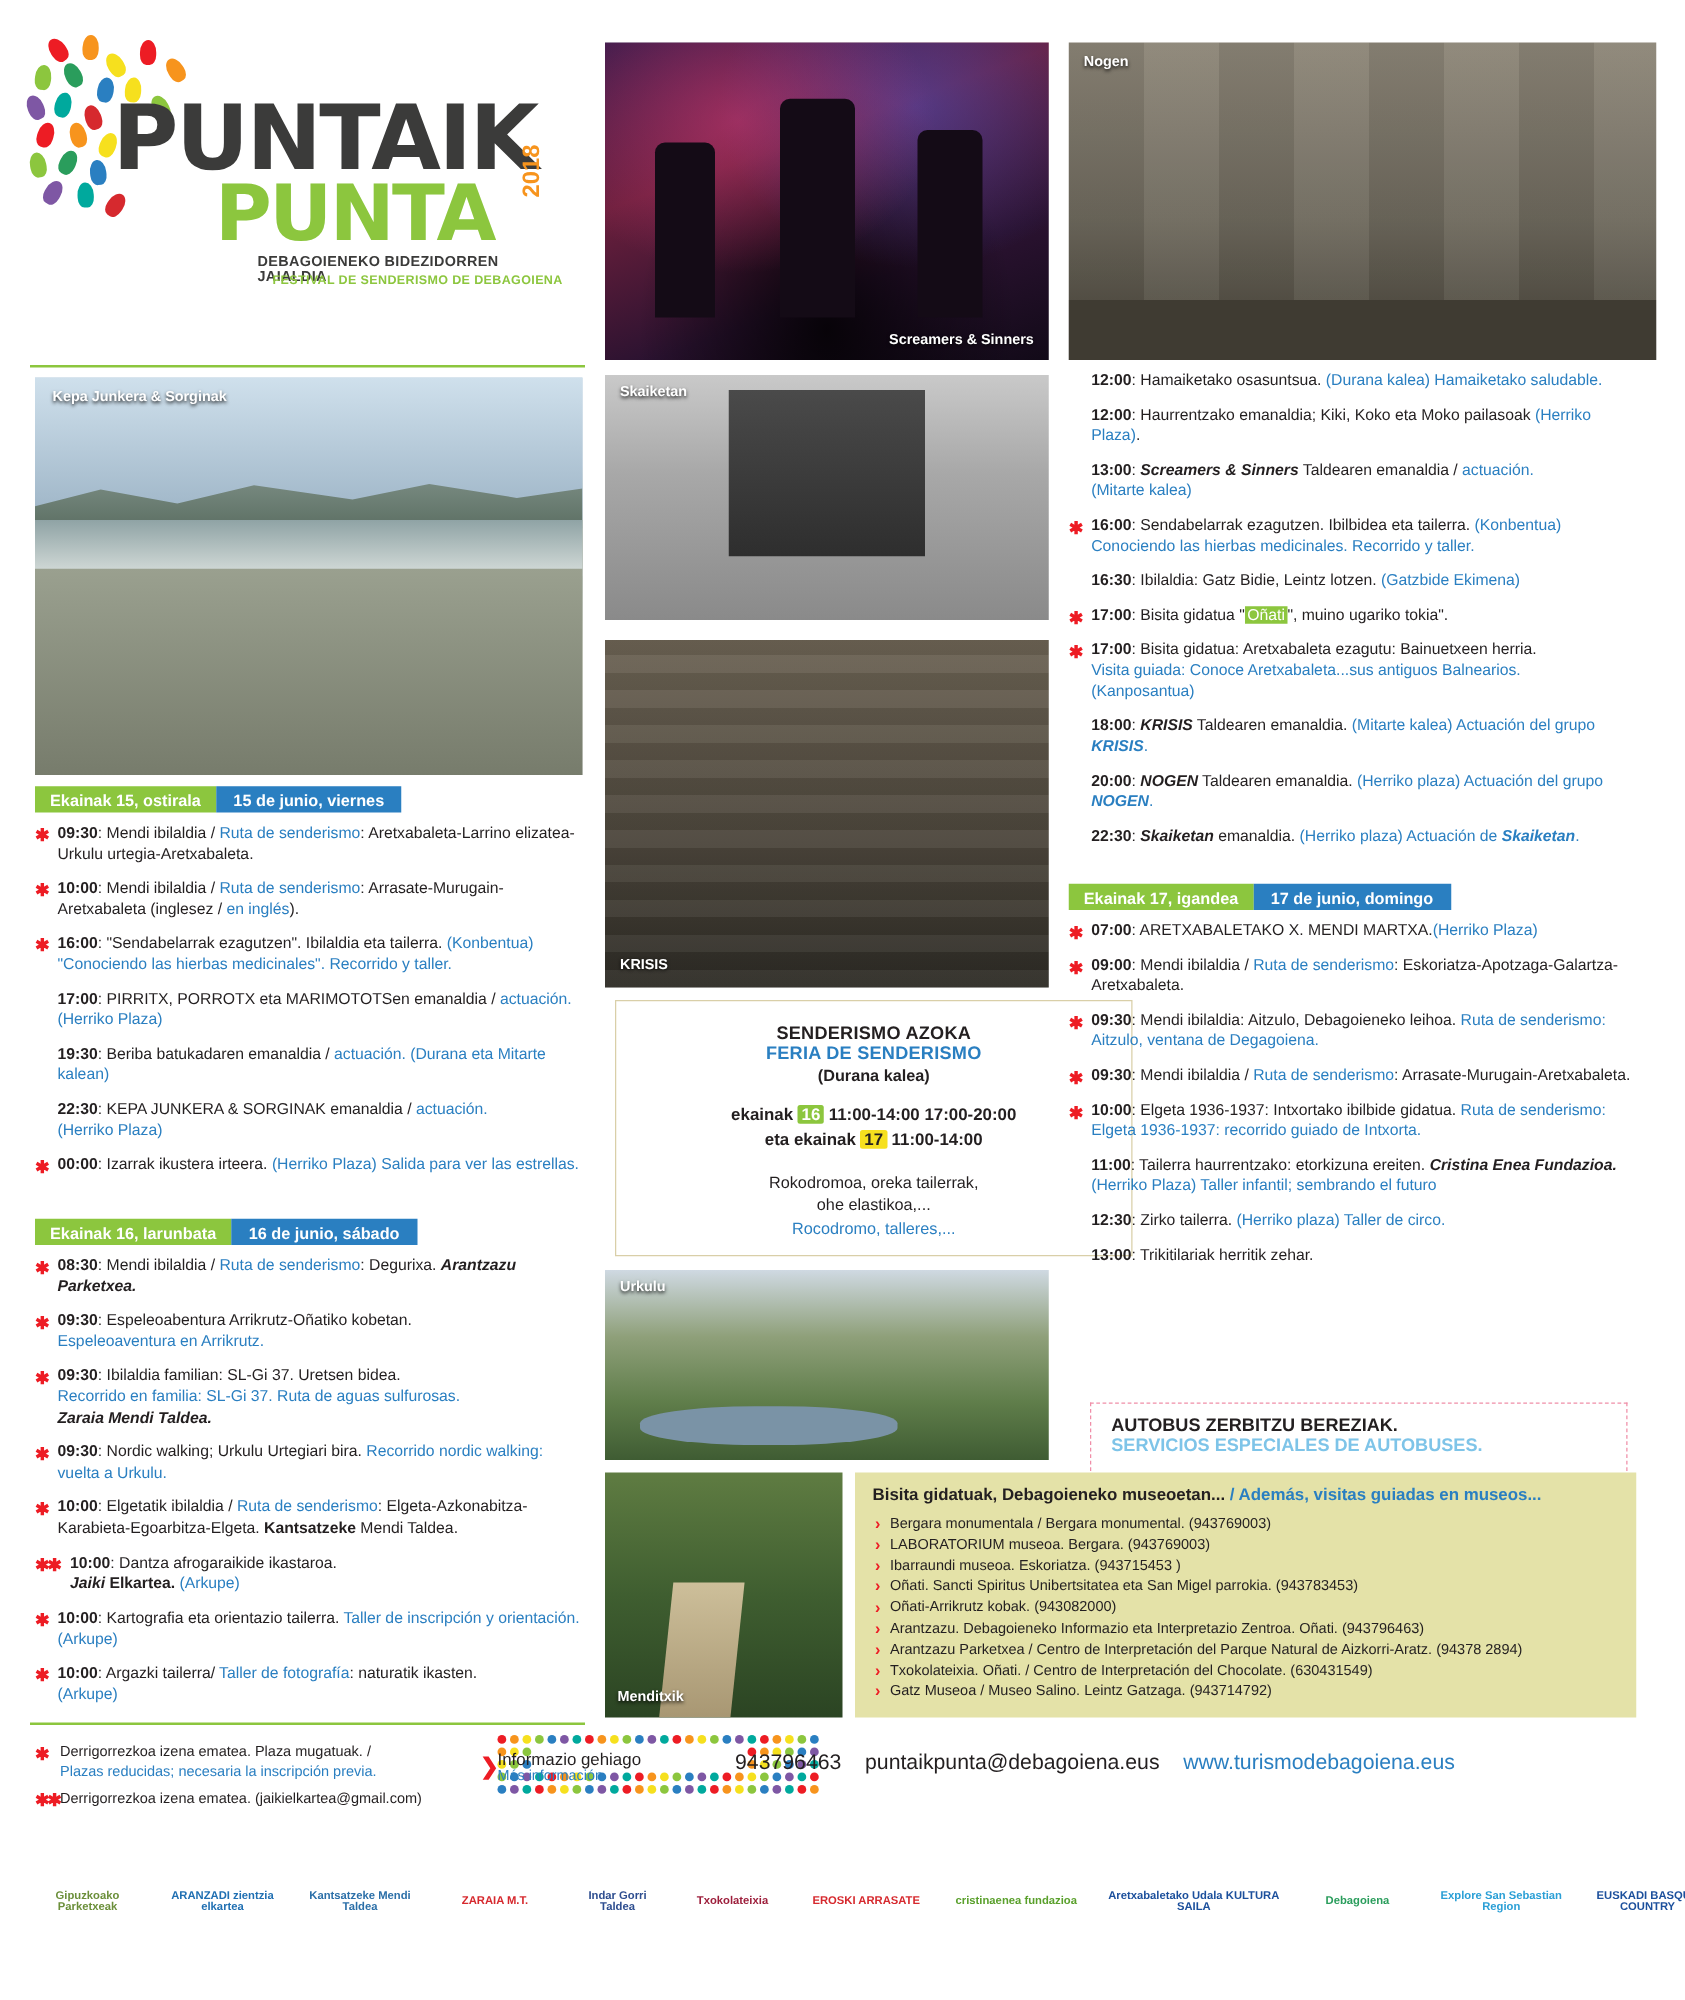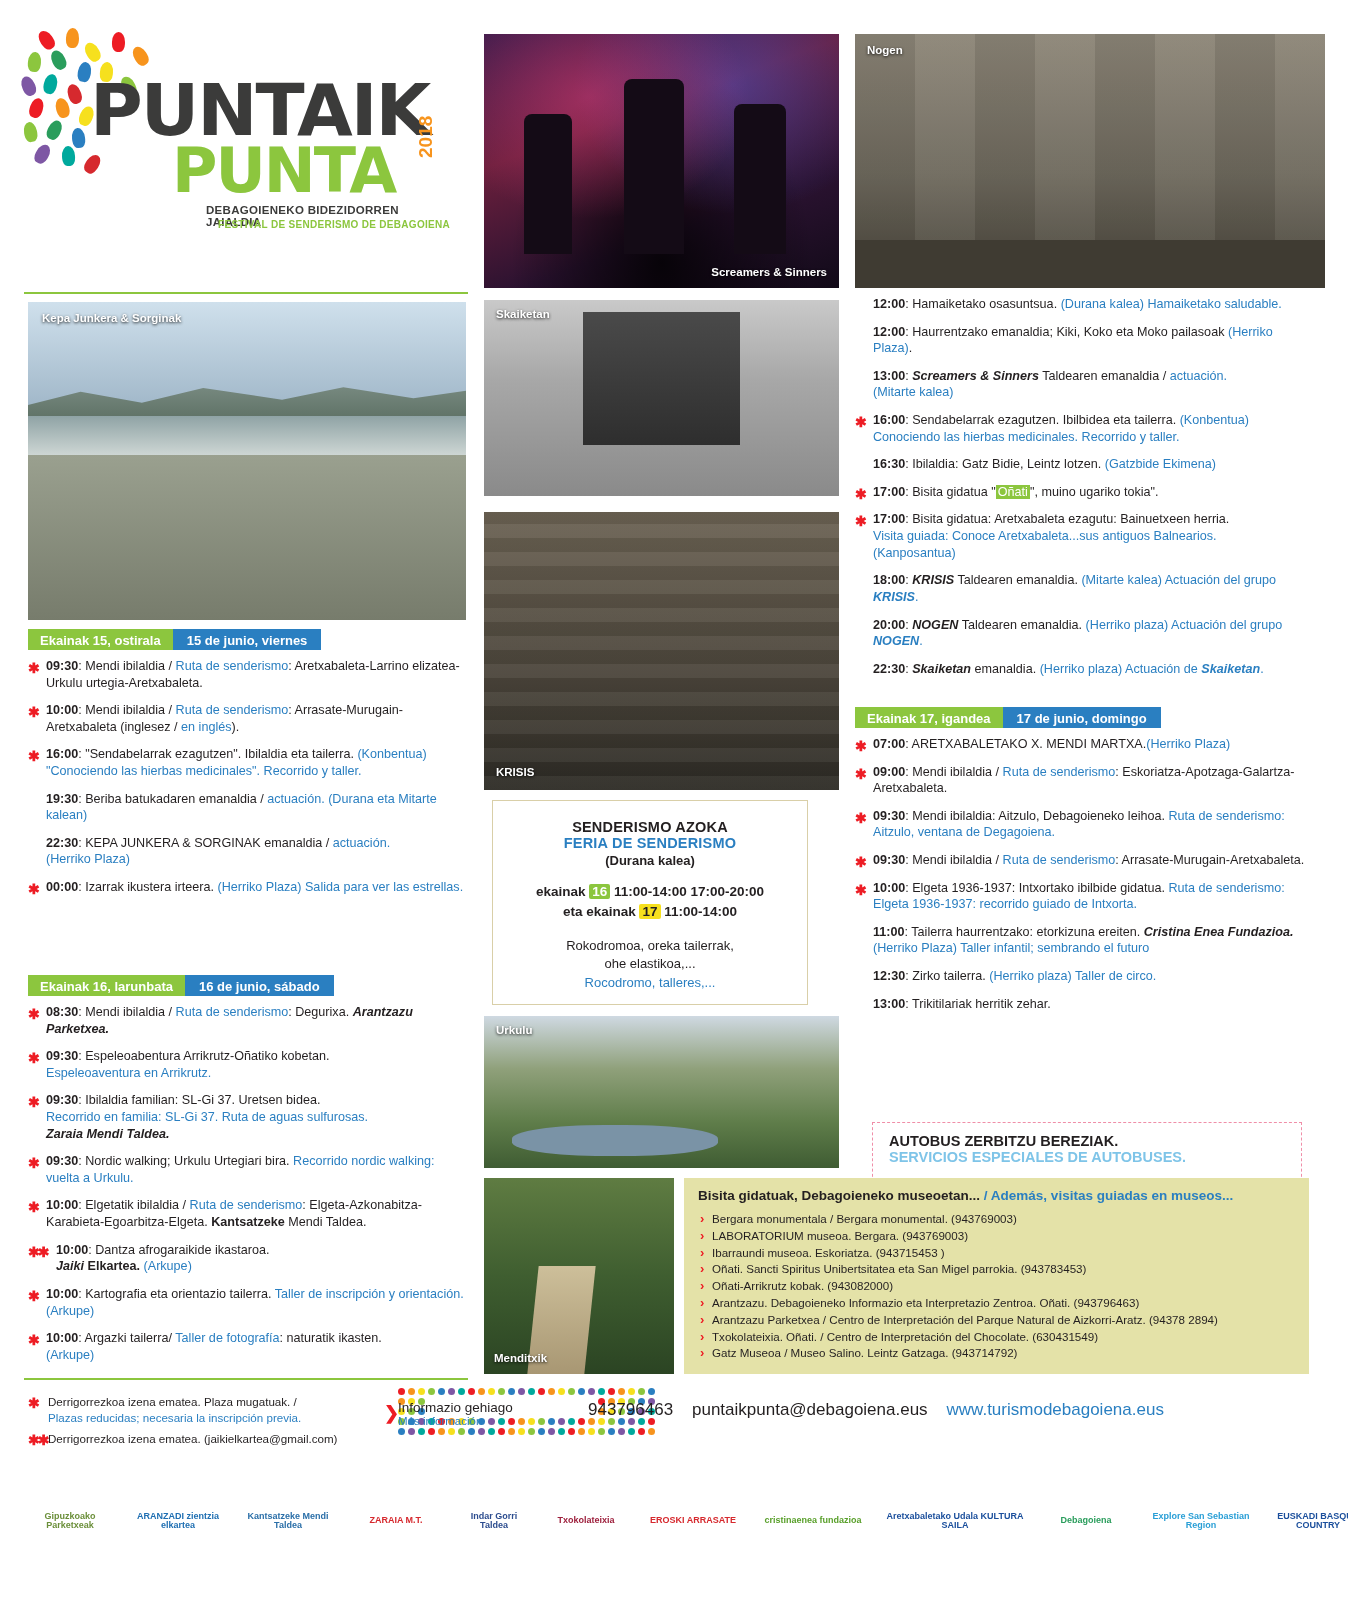--- a/index.html
+++ b/index.html
@@ -87,21 +87,21 @@
     background: linear-gradient(180deg,#cfd9e2 0%,#8fa07a 35%,#5f7d4a 70%,#3f5c33 100%); }
   .ph-urkulu .lake { position:absolute; left:8%; bottom:8%; width:58%; height:20%;
     background:#7a93a6; border-radius:45%; }
   .ph-menditxik { left: 484px; top: 1178px; width: 190px; height: 196px;
     background: linear-gradient(180deg,#5f7c42 0%,#3f5e30 50%,#2b4423 100%); }
   .ph-menditxik .path { position:absolute; left:26%; bottom:0; width:30%; height:55%;
     background: linear-gradient(180deg,#cdbf9a,#a89773); transform: skewX(-6deg); }
 
   
   .azoka {
-    position: absolute; left: 492px; top: 800px; width: 316px; height: 205px;
+    position: absolute; left: 492px; top: 800px; width: 414px; height: 205px;
     border: 1px solid #d9cfa8; background: #ffffff; text-align: center; padding-top: 18px;
   }
   .azoka .t1 { font-size: 14.5px; font-weight: 700; color: #231f20; letter-spacing:.2px;}
   .azoka .t2 { font-size: 14.5px; font-weight: 700; color: #2a7fc1; letter-spacing:.2px;}
   .azoka .t3 { font-size: 13px; font-weight: 700; color: #231f20; margin-top:2px;}
   .azoka .hours { font-size: 13.5px; font-weight: 700; margin-top: 14px; line-height: 1.5; }
   .hl-green { background: #8cc63e; color: #fff; padding: 0 3px; border-radius:2px;}
   .hl-yellow { background: #f6e01e; color: #231f20; padding: 0 3px; border-radius:2px;}
   .azoka .body { font-size: 13px; margin-top: 14px; line-height: 1.45; }
   .azoka .body .es { color: #2a7fc1; }
@@ -289,20 +289,21 @@
   <div class="dayhdr" id="day17">
     <div class="eu">Ekainak 17, igandea</div>
     <div class="sp"></div>
     <div class="es">17 de junio, domingo</div>
   </div>
 
   <div class="evlist" id="list15">
       <div class="ev"><span class="ast">✱</span><span><b>09:30</b>: Mendi ibilaldia / <span class="es">Ruta de senderismo</span>: Aretxabaleta-Larrino elizatea-Urkulu urtegia-Aretxabaleta.</span></div>
       <div class="ev"><span class="ast">✱</span><span><b>10:00</b>: Mendi ibilaldia / <span class="es">Ruta de senderismo</span>: Arrasate-Murugain-Aretxabaleta (inglesez / <span class="es">en inglés</span>).</span></div>
       <div class="ev"><span class="ast">✱</span><span><b>16:00</b>: "Sendabelarrak ezagutzen". Ibilaldia eta tailerra. <span class="es">(Konbentua)</span><br><span class="es">"Conociendo las hierbas medicinales". Recorrido y taller.</span></span></div>
+      <div class="ev"><span><b>17:00</b>: PIRRITX, PORROTX eta MARIMOTOTSen emanaldia / <span class="es">actuación. (Herriko Plaza)</span></span></div>
       <div class="ev"><span><b>19:30</b>: Beriba batukadaren emanaldia / <span class="es">actuación. (Durana eta Mitarte kalean)</span></span></div>
       <div class="ev"><span><b>22:30</b>: KEPA JUNKERA &amp; SORGINAK emanaldia / <span class="es">actuación.</span><br><span class="es">(Herriko Plaza)</span></span></div>
       <div class="ev"><span class="ast">✱</span><span><b>00:00</b>: Izarrak ikustera irteera. <span class="es">(Herriko Plaza) Salida para ver las estrellas.</span></span></div>
     </div>
   <div class="evlist" id="list16">
       <div class="ev"><span class="ast">✱</span><span><b>08:30</b>:  Mendi ibilaldia / <span class="es">Ruta de senderismo</span>: Degurixa. <span class="bi">Arantzazu Parketxea.</span></span></div>
       <div class="ev"><span class="ast">✱</span><span><b>09:30</b>: Espeleoabentura Arrikrutz-Oñatiko kobetan.<br><span class="es">Espeleoaventura en Arrikrutz.</span></span></div>
       <div class="ev"><span class="ast">✱</span><span><b>09:30</b>: Ibilaldia familian: SL-Gi 37. Uretsen bidea.<br><span class="es">Recorrido en familia: SL-Gi 37. Ruta de aguas sulfurosas.</span><br><span class="bi">Zaraia Mendi Taldea.</span></span></div>
       <div class="ev"><span class="ast">✱</span><span><b>09:30</b>: Nordic walking; Urkulu Urtegiari bira. <span class="es">Recorrido nordic walking: vuelta a Urkulu.</span></span></div>
       <div class="ev"><span class="ast">✱</span><span><b>10:00</b>: Elgetatik ibilaldia / <span class="es">Ruta de senderismo</span>: Elgeta-Azkonabitza-Karabieta-Egoarbitza-Elgeta. <span class="b">Kantsatzeke</span> Mendi Taldea.</span></div>

